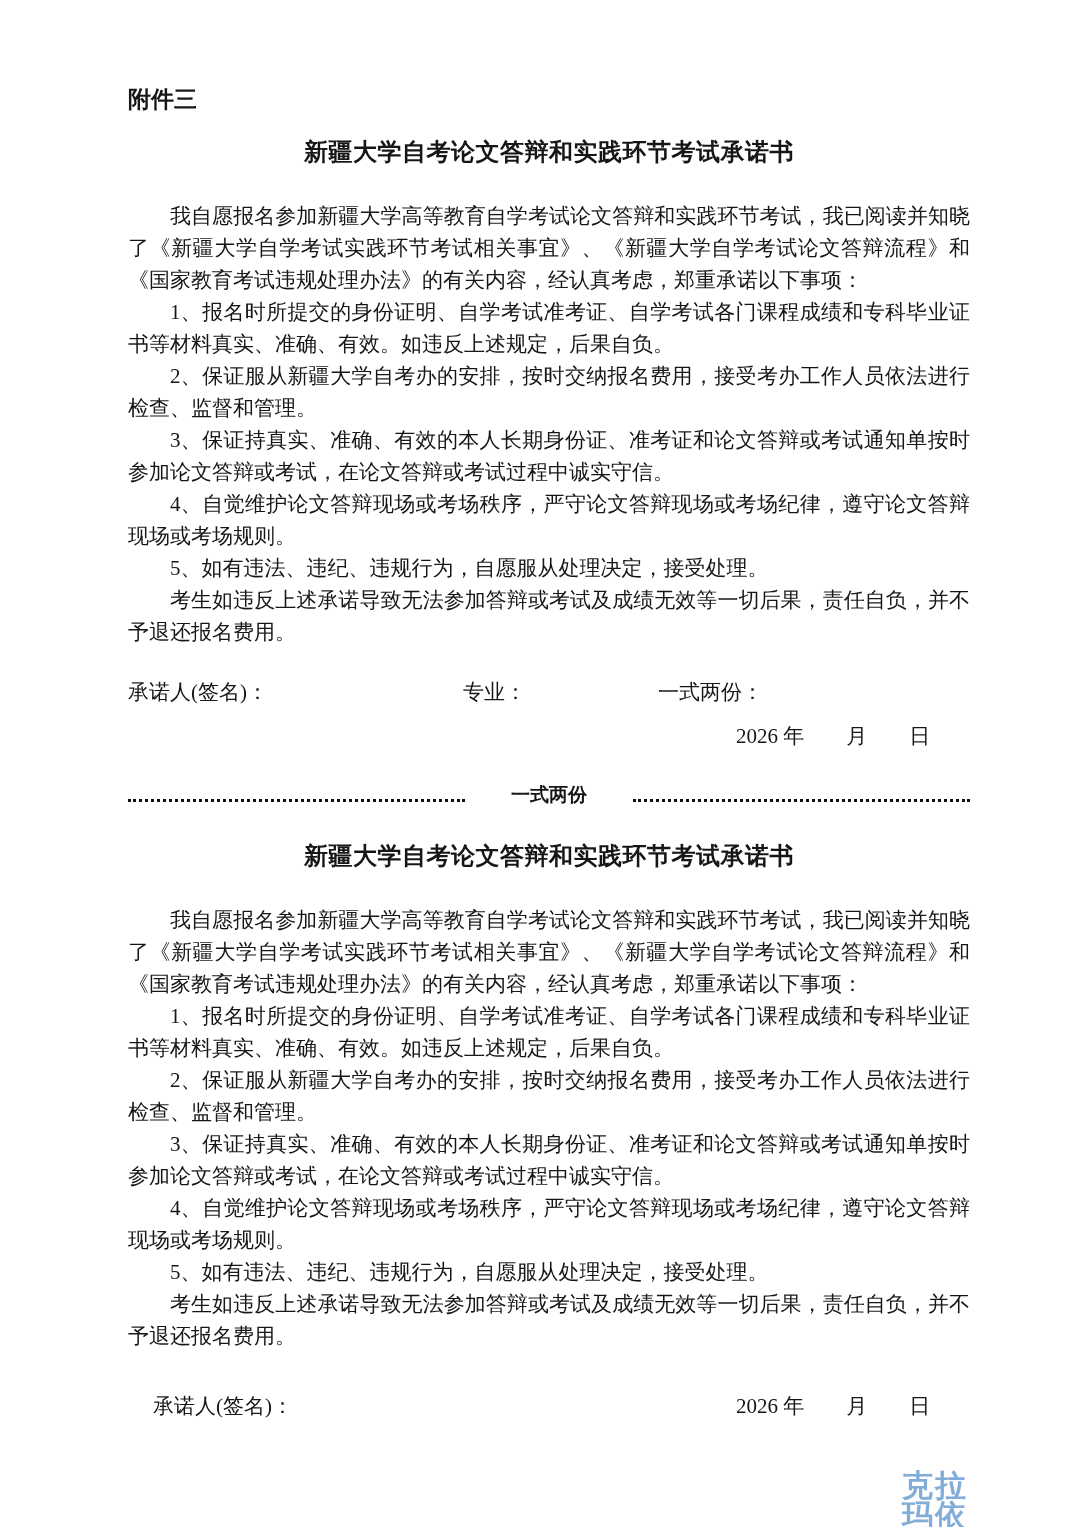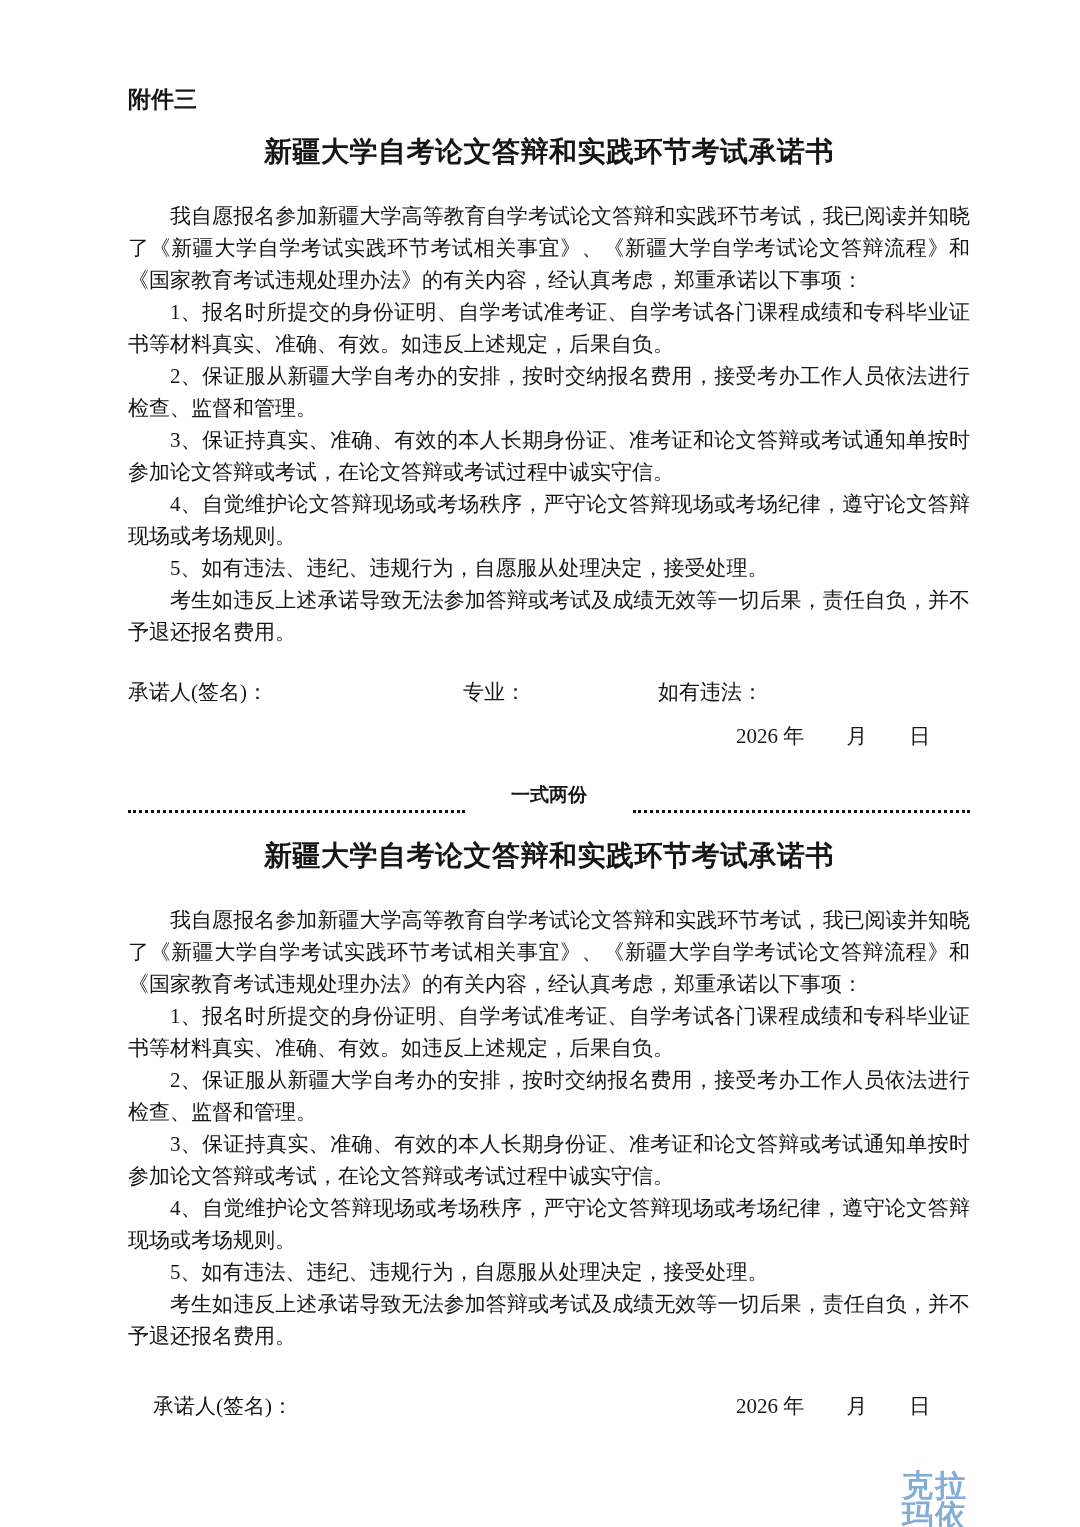--- a/index.html
+++ b/index.html
@@ -21,21 +21,21 @@
   }
   .attachment-label {
     font-family: "Liberation Sans", sans-serif;
     font-size: 23px;
     font-weight: 600;
     line-height: 30px;
   }
   .letter-title {
     margin: 18px 0 0 0;
     font-family: "Liberation Sans", sans-serif;
-    font-size: 28px;
+    font-size: 24px;
     font-weight: 700;
     text-align: center;
     line-height: 40px;
     letter-spacing: 0.5px;
   }
   .letter-body {
     margin-top: 28px;
     font-size: 21px;
     line-height: 32px;
     text-align: justify;
@@ -58,21 +58,21 @@
   .sig-pos.p3 { left: 530px; }
   .date-row {
     margin-top: 12px;
     margin-left: 608px;
     font-size: 21px;
     line-height: 32px;
     white-space: nowrap;
   }
   .divider {
     display: flex;
-    align-items: flex-end;
+    align-items: center;
     margin-top: 30px;
     height: 26px;
     gap: 44px;
   }
   .divider .dots {
     flex: 1;
     height: 0;
     border-bottom: 3px dotted #111;
     transform: translateY(5px);
   }
@@ -120,21 +120,21 @@
         <p class="para">1、报名时所提交的身份证明、自学考试准考证、自学考试各门课程成绩和专科毕业证书等材料真实、准确、有效。如违反上述规定，后果自负。</p>
         <p class="para">2、保证服从新疆大学自考办的安排，按时交纳报名费用，接受考办工作人员依法进行检查、监督和管理。</p>
         <p class="para">3、保证持真实、准确、有效的本人长期身份证、准考证和论文答辩或考试通知单按时参加论文答辩或考试，在论文答辩或考试过程中诚实守信。</p>
         <p class="para">4、自觉维护论文答辩现场或考场秩序，严守论文答辩现场或考场纪律，遵守论文答辩现场或考场规则。</p>
         <p class="para">5、如有违法、违纪、违规行为，自愿服从处理决定，接受处理。</p>
         <p class="para">考生如违反上述承诺导致无法参加答辩或考试及成绩无效等一切后果，责任自负，并不予退还报名费用。</p>
       </div>
       <div class="sig-row">
         <span class="sig-pos p1">承诺人(签名)：</span>
         <span class="sig-pos p2">专业：</span>
-        <span class="sig-pos p3">如有违法：</span>
+        <span class="sig-pos p3">一式两份：</span>
       </div>
       <div class="date-row">2026 年　　月　　日</div>
     </section>
 
     <div class="divider">
       <span class="dots"></span>
       <span class="divider-label">一式两份</span>
       <span class="dots"></span>
     </div>
 

